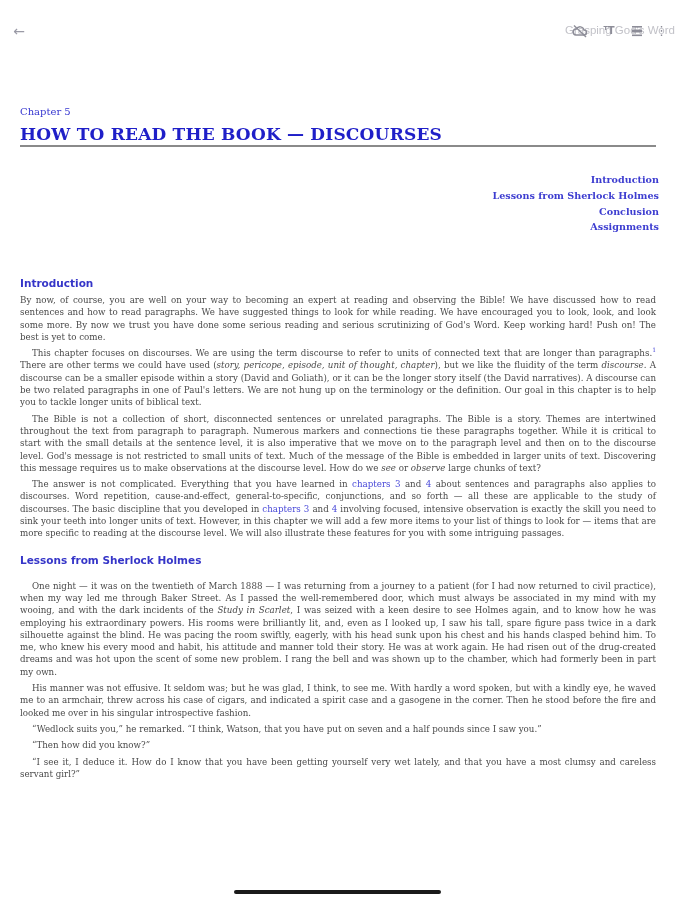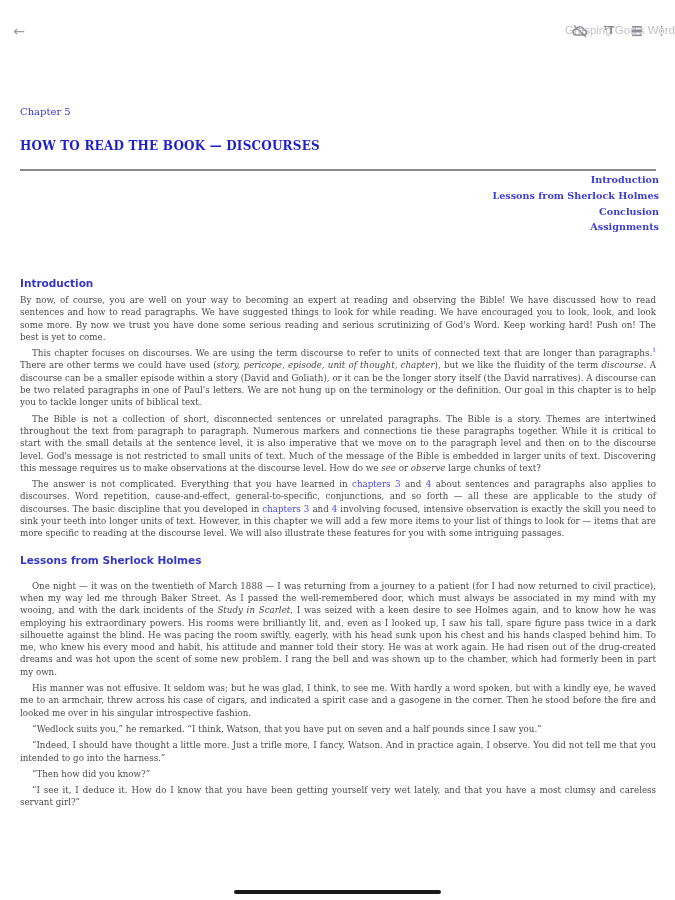--- a/index.html
+++ b/index.html
@@ -11,21 +11,21 @@
     .back-btn { position: absolute; left: 10px; top: 22px; width: 18px; height: 18px; color: #9a9aa6; font-family: "DejaVu Sans", sans-serif; font-size: 14px; line-height: 18px; text-align: center; }
     .title { position: absolute; left: 0; width: 675px; top: 24px; text-align: right; font-family: "Liberation Sans", sans-serif; font-size: 11.5px; color: #c2c2c8; }
     .tb-icon { position: absolute; top: 23px; height: 16px; color: #8d8d98; font-family: "DejaVu Sans", sans-serif; text-align: center; }
     .ic-cloud { left: 572px; width: 16px; }
     .ic-font { left: 602px; width: 14px; font-size: 10px; font-weight: bold; line-height: 16px; }
     .ic-toc { left: 630px; width: 14px; }
     .ic-more { left: 655px; width: 10px; font-size: 13px; line-height: 16px; }
 
     .page { position: absolute; left: 20px; top: 105px; width: 636px; }
     .chapter-label { font-size: 10px; color: #3737d0; line-height: 14px; }
-    .chapter-title { font-size: 12px; font-weight: bold; color: #1f1fc8; letter-spacing: 0.2px; line-height: 19px; padding-bottom: 13px; border-bottom: 2px solid #8a8a8a; margin-top: 18px; }
+    .chapter-title { font-size: 17px; font-weight: bold; color: #1f1fc8; letter-spacing: 0.2px; line-height: 19px; padding-bottom: 1px; border-bottom: 2px solid #8a8a8a; margin-top: 6px; }
 
     .toc { position: absolute; right: 16px; top: 172px; text-align: right; }
     .toc div { font-size: 9.6px; font-weight: bold; color: #3d3dd0; line-height: 15.8px; white-space: nowrap; }
 
     .body-text { position: absolute; left: 20px; top: 276px; width: 636px; }
     h2.sec { font-family: "DejaVu Sans", sans-serif; font-size: 10.5px; font-weight: bold; color: #3535c8; margin: 0 0 4px 0; line-height: 14px; }
     p { margin: 0 0 4px 0; font-size: 8.7px; line-height: 12.3px; color: #4a4a4a; text-align: justify; }
     p.ind { text-indent: 12px; }
     .lnk { color: #4848d8; margin-top: 36px; }
     sup { color: #4848d8; font-size: 6px; line-height: 0; }
@@ -79,18 +79,17 @@
   <p>By now, of course, you are well on your way to becoming an expert at reading and observing the Bible! We have discussed how to read sentences and how to read paragraphs. We have suggested things to look for while reading. We have encouraged you to look, look, and look some more. By now we trust you have done some serious reading and serious scrutinizing of God's Word. Keep working hard! Push on! The best is yet to come.</p>
   <p class="ind"><span>This chapter focuses on discourses. We are using the term discourse to refer to units of connected text that are longer than paragraphs.</span><sup>1</sup><span> There are other terms we could have used (</span><i>story, pericope, episode, unit of thought, chapter</i><span>), but we like the fluidity of the term </span><i>discourse</i><span>. A discourse can be a smaller episode within a story (David and Goliath), or it can be the longer story itself (the David narratives). A discourse can be two related paragraphs in one of Paul's letters. We are not hung up on the terminology or the definition. Our goal in this chapter is to help you to tackle longer units of biblical text.</span></p>
   <p class="ind"><span>The Bible is not a collection of short, disconnected sentences or unrelated paragraphs. The Bible is a story. Themes are intertwined throughout the text from paragraph to paragraph. Numerous markers and connections tie these paragraphs together. While it is critical to start with the small details at the sentence level, it is also imperative that we move on to the paragraph level and then on to the discourse level. God's message is not restricted to small units of text. Much of the message of the Bible is embedded in larger units of text. Discovering this message requires us to make observations at the discourse level. How do we </span><i>see</i><span> or </span><i>observe</i><span> large chunks of text?</span></p>
   <p class="ind"><span>The answer is not complicated. Everything that you have learned in </span><span class="lnk">chapters 3</span><span> and </span><span class="lnk">4</span><span> about sentences and paragraphs also applies to discourses. Word repetition, cause-and-effect, general-to-specific, conjunctions, and so forth — all these are applicable to the study of discourses. The basic discipline that you developed in </span><span class="lnk">chapters 3</span><span> and </span><span class="lnk">4</span><span> involving focused, intensive observation is exactly the skill you need to sink your teeth into longer units of text. However, in this chapter we will add a few more items to your list of things to look for — items that are more specific to reading at the discourse level. We will also illustrate these features for you with some intriguing passages.</span></p>
   <div class="gap"></div>
   <h2 class="sec">Lessons from Sherlock Holmes</h2>
   <div class="gap"></div>
   <p class="ind"><span>One night — it was on the twentieth of March 1888 — I was returning from a journey to a patient (for I had now returned to civil practice), when my way led me through Baker Street. As I passed the well-remembered door, which must always be associated in my mind with my wooing, and with the dark incidents of the </span><i>Study in Scarlet</i><span>, I was seized with a keen desire to see Holmes again, and to know how he was employing his extraordinary powers. His rooms were brilliantly lit, and, even as I looked up, I saw his tall, spare figure pass twice in a dark silhouette against the blind. He was pacing the room swiftly, eagerly, with his head sunk upon his chest and his hands clasped behind him. To me, who knew his every mood and habit, his attitude and manner told their story. He was at work again. He had risen out of the drug-created dreams and was hot upon the scent of some new problem. I rang the bell and was shown up to the chamber, which had formerly been in part my own.</span></p>
   <p class="ind">His manner was not effusive. It seldom was; but he was glad, I think, to see me. With hardly a word spoken, but with a kindly eye, he waved me to an armchair, threw across his case of cigars, and indicated a spirit case and a gasogene in the corner. Then he stood before the fire and looked me over in his singular introspective fashion.</p>
   <p class="ind">“Wedlock suits you,” he remarked. “I think, Watson, that you have put on seven and a half pounds since I saw you.”</p>
-  <p class="ind">“Indeed, I should have thought a little more. Just a trifle more, I fancy, Watson. And in practice again, I observe. You did not tell me that you intended to go into the harness.”</p>
   <p class="ind">“Then how did you know?”</p>
   <p class="ind">“I see it, I deduce it. How do I know that you have been getting yourself very wet lately, and that you have a most clumsy and careless servant girl?”</p>
 </div>
 
 <div class="home-ind"></div>
 
 </body></html>

